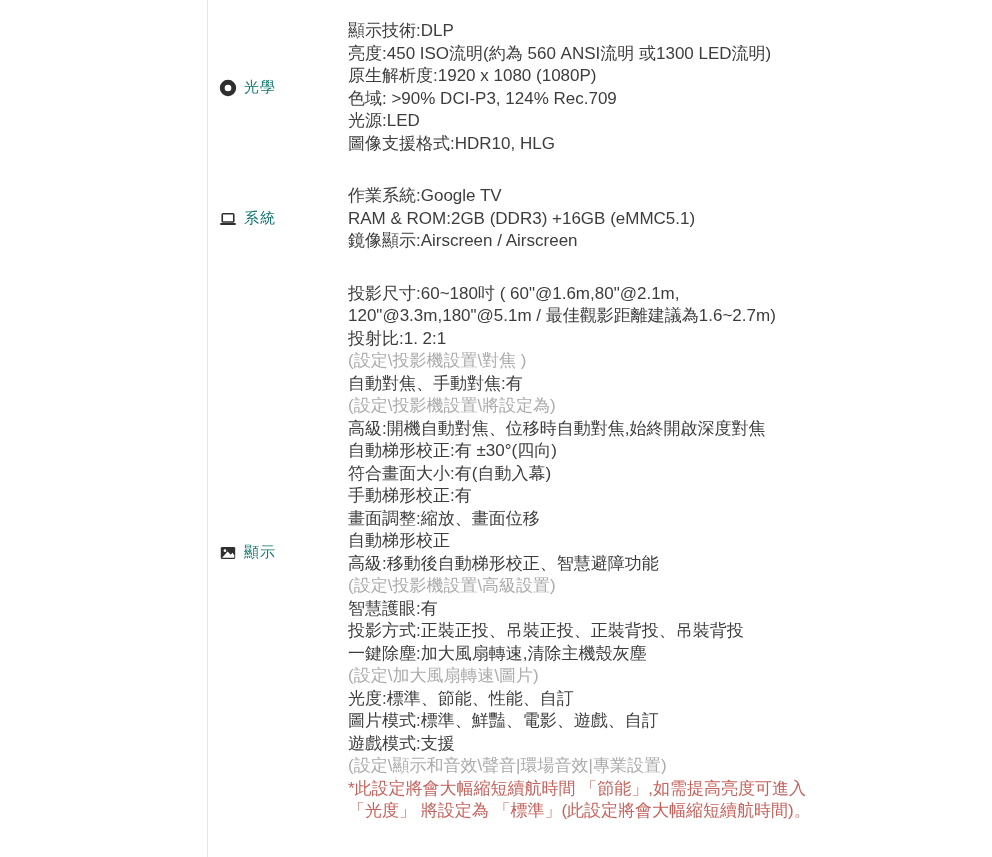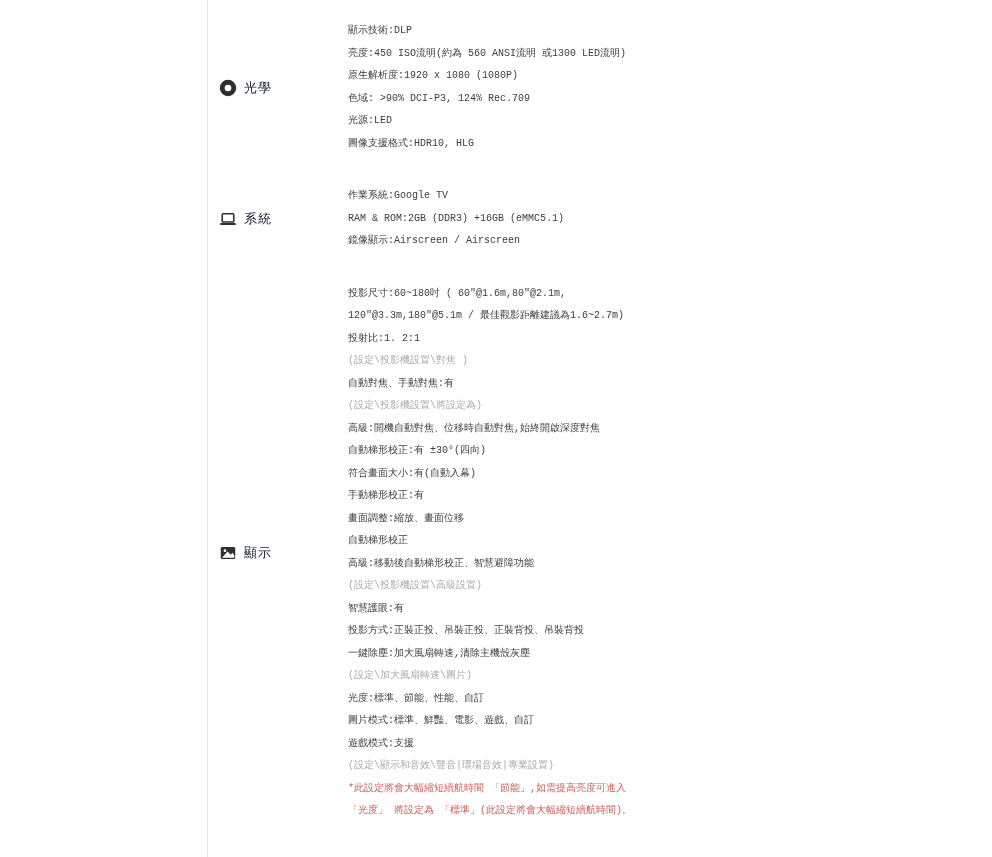--- a/index.html
+++ b/index.html
@@ -38,34 +38,33 @@
     padding-left: 11px;
   }
   .label-cell .icon {
     display: inline-flex;
     width: 18px;
     height: 18px;
     align-items: center;
     justify-content: center;
   }
   .label-text {
-    font-size: 13px;
-    color: #0f172a;
+    font-size: 15px;
+    color: #0f766e;
     letter-spacing: 1px;
   }
   .content-cell {
     flex: 1 1 auto;
     min-width: 0;
   }
   .line {
-    font-size: 10px;
+    font-size: 17px;
     line-height: 22.5px;
     color: #3d3d3d;
     white-space: pre-wrap;
-    font-family: Liberation Mono, monospace;
   }
   .line.path { color: #ababab; }
   .line.note { color: #c6625c; }
 </style>
 </head>
 <body>
 
 <div class="page">
   <div class="spec-table">
 

